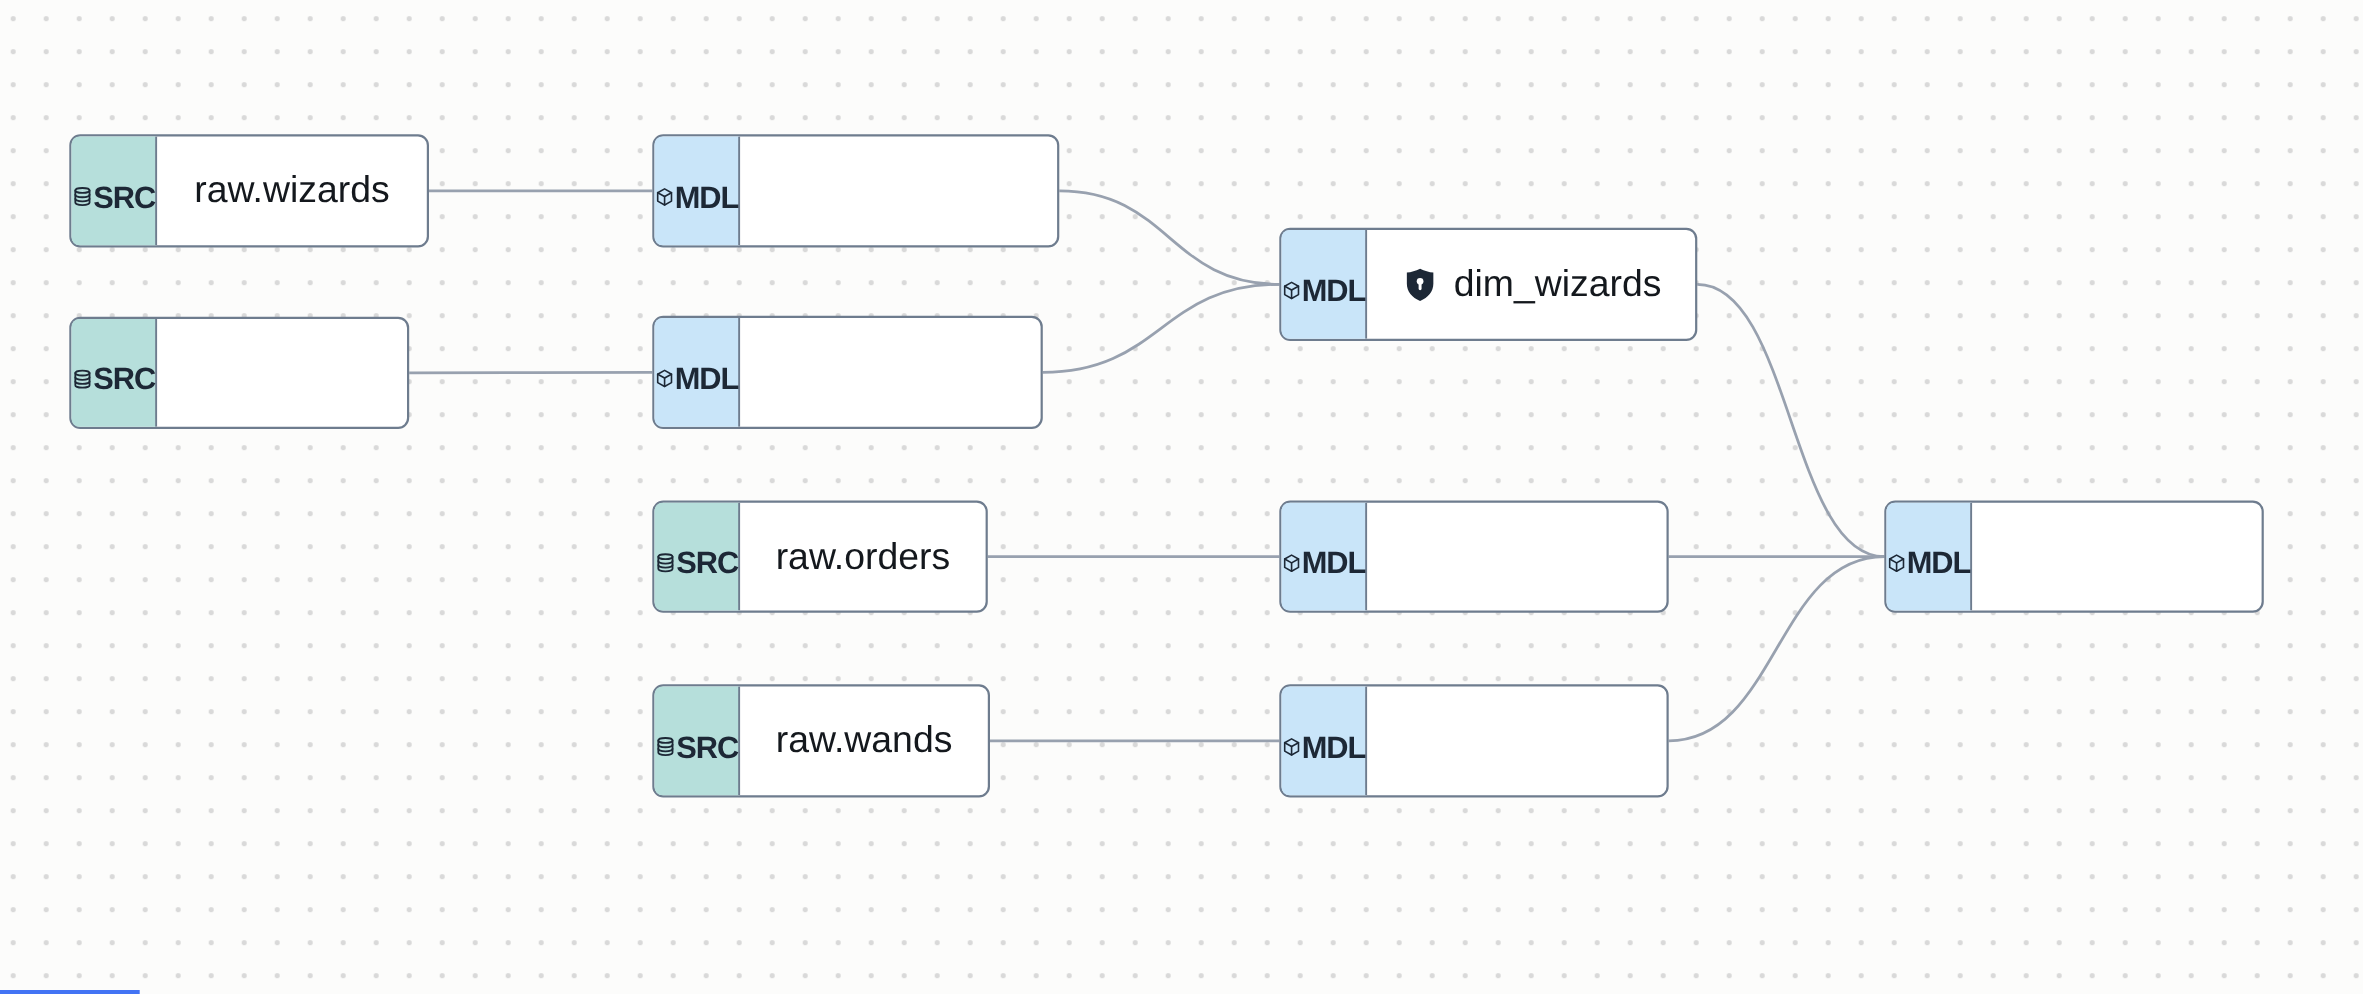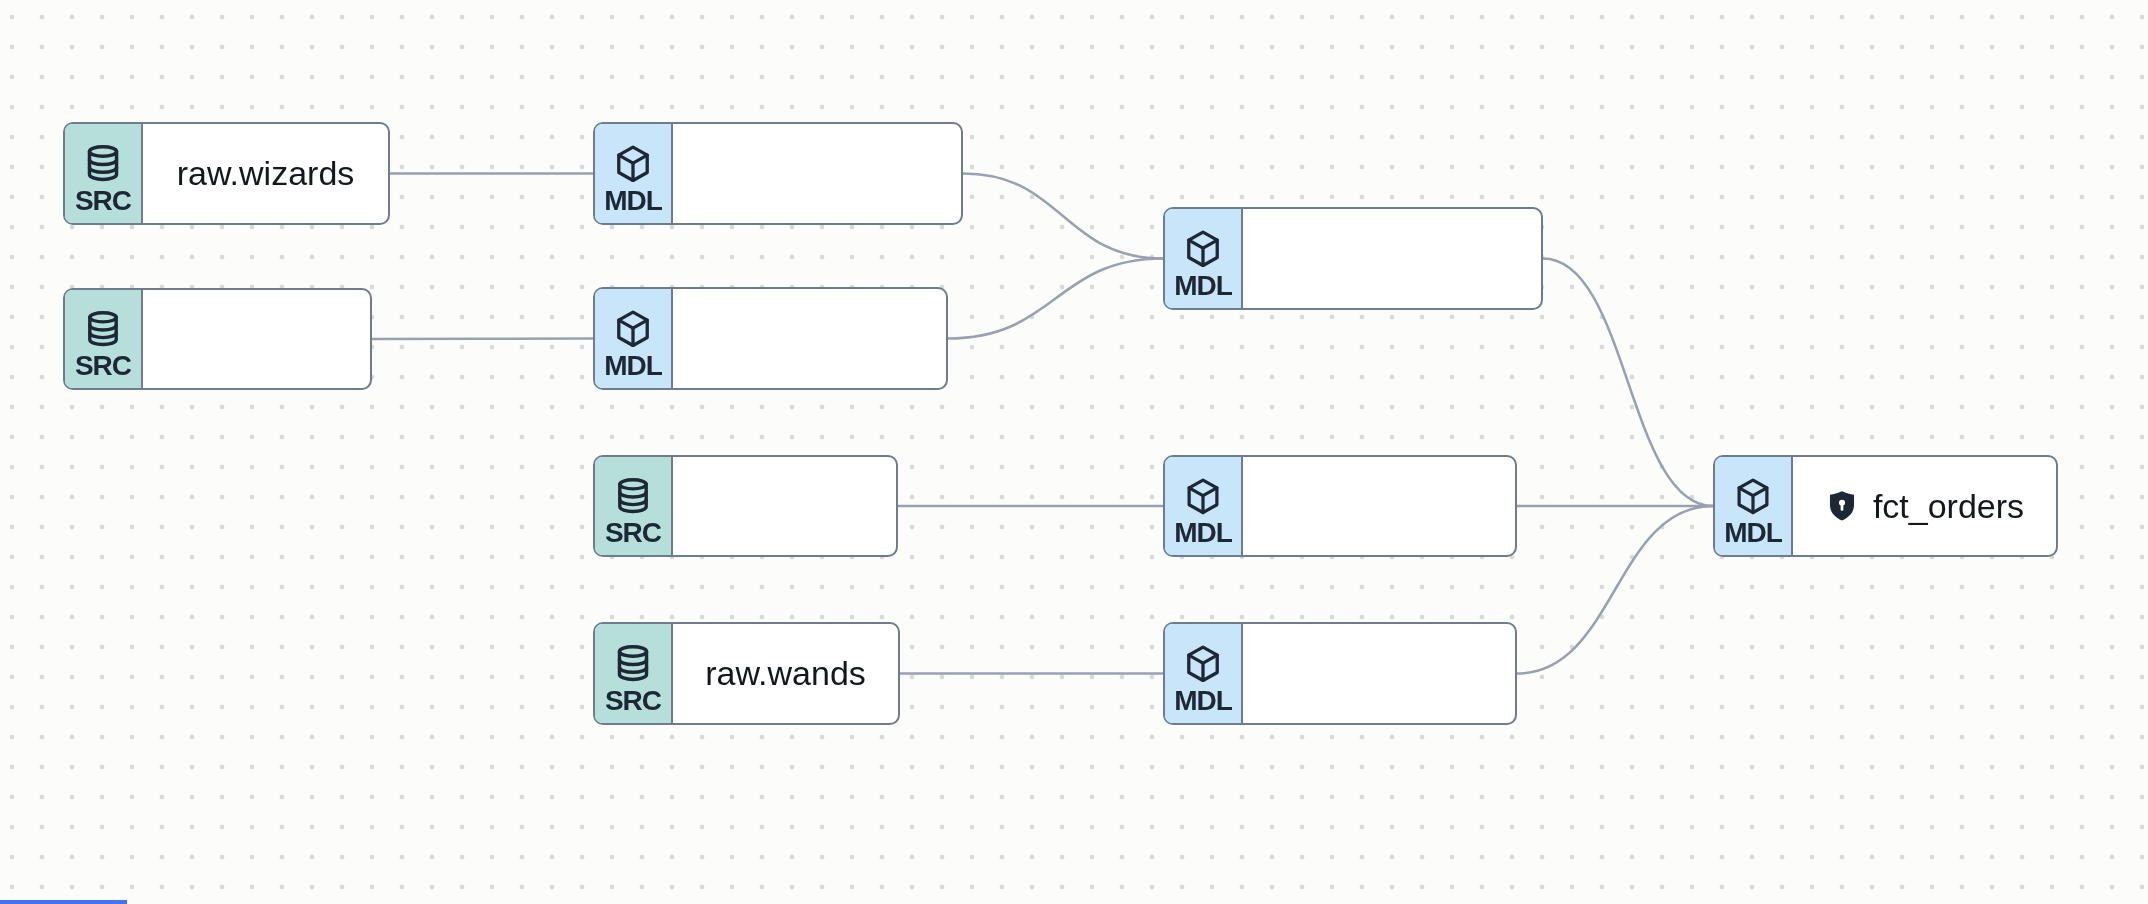--- a/index.html
+++ b/index.html
@@ -14,21 +14,21 @@
   .edge-layer{position:absolute;left:0;top:0;width:2148px;height:904px;pointer-events:none;}
   .edge-layer path{fill:none;stroke:#98a1af;stroke-width:2.5px;}
   .node{
     position:absolute;display:flex;box-sizing:border-box;
     background:#ffffff;border:2.5px solid #6e7c8e;border-radius:10px;
     cursor:pointer;
   }
   .badge-section{
     flex:0 0 78px;width:78px;box-sizing:border-box;
     border-right:2.5px solid #6e7c8e;border-radius:7px 0 0 7px;
-    display:flex;flex-direction:column;align-items:center;justify-content:center;
+    display:flex;flex-direction:row;align-items:center;justify-content:center;
     padding:19px 0 8px 0;color:#1d2836;text-align:right;
   }
   .badge-section svg{display:block;}
   .type-icon{width:48px;height:48px;color:#1d2836;}
   .db-icon{width:46px;height:46px;}
   .badge-label{
     font-size:28px;font-weight:700;letter-spacing:-1px;
     color:#1d2836;line-height:1.05;margin-top:1px;
   }
   .node-body{
@@ -108,31 +108,43 @@
       <div class="node" style="left: 1163px; top: 207px; width: 380px; height: 103px;">
     <div class="badge-section" style="background: rgb(201, 229, 249);">
 
       <svg class="type-icon" viewBox="0 0 24 24" fill="none" stroke="currentColor" stroke-width="1.9" stroke-linecap="round" stroke-linejoin="round">
         <path d="M12 2.4 L20.2 7 L20.2 17 L12 21.6 L3.8 17 L3.8 7 Z"></path>
         <path d="M3.8 7 L12 11.6 L20.2 7"></path>
         <path d="M12 11.6 V21.6"></path>
       </svg>
       <span class="badge-label">MDL</span>
     </div>
+    <div class="node-body">
+      <svg class="shield-icon" viewBox="0 0 24 24">
+        <path fill="#1d2836" d="M12 1.6 C14.9 3 17.7 3.8 20.5 4.1 V11.2 C20.5 16.2 17.2 20 12 22.3 C6.8 20 3.5 16.2 3.5 11.2 V4.1 C6.3 3.8 9.1 3 12 1.6 Z"></path>
+        <circle fill="#ffffff" cx="12" cy="9.7" r="2.15"></circle>
+        <rect fill="#ffffff" x="11.05" y="10.9" width="1.9" height="4.5" rx="0.95"></rect>
+      </svg>
+      <span>dim_wizards</span>
+    </div>
   </div>
       <div class="node" style="left: 593px; top: 455px; width: 305px; height: 102px;">
     <div class="badge-section" style="background: rgb(182, 223, 219);">
       <svg class="db-icon" viewBox="0 0 24 24" fill="none" stroke="currentColor" stroke-width="2" stroke-linecap="round" stroke-linejoin="round">
         <ellipse cx="12" cy="4.9" rx="7.8" ry="2.7"></ellipse>
         <path d="M4.2 4.9 v13.3 c0 1.55 3.49 2.8 7.8 2.8 c4.31 0 7.8 -1.25 7.8 -2.8 V4.9"></path>
         <path d="M4.2 9.6 c0 1.55 3.49 2.8 7.8 2.8 c4.31 0 7.8 -1.25 7.8 -2.8"></path>
         <path d="M4.2 14.1 c0 1.55 3.49 2.8 7.8 2.8 c4.31 0 7.8 -1.25 7.8 -2.8"></path>
       </svg>
 
       <span class="badge-label">SRC</span>
+    </div>
+    <div class="node-body">
+
+      <span>raw.orders</span>
     </div>
   </div>
       <div class="node" style="left: 1163px; top: 455px; width: 354px; height: 102px;">
     <div class="badge-section" style="background: rgb(201, 229, 249);">
 
       <svg class="type-icon" viewBox="0 0 24 24" fill="none" stroke="currentColor" stroke-width="1.9" stroke-linecap="round" stroke-linejoin="round">
         <path d="M12 2.4 L20.2 7 L20.2 17 L12 21.6 L3.8 17 L3.8 7 Z"></path>
         <path d="M3.8 7 L12 11.6 L20.2 7"></path>
         <path d="M12 11.6 V21.6"></path>
       </svg>
@@ -169,24 +181,16 @@
       <div class="node" style="left: 1713px; top: 455px; width: 345px; height: 102px;">
     <div class="badge-section" style="background: rgb(201, 229, 249);">
 
       <svg class="type-icon" viewBox="0 0 24 24" fill="none" stroke="currentColor" stroke-width="1.9" stroke-linecap="round" stroke-linejoin="round">
         <path d="M12 2.4 L20.2 7 L20.2 17 L12 21.6 L3.8 17 L3.8 7 Z"></path>
         <path d="M3.8 7 L12 11.6 L20.2 7"></path>
         <path d="M12 11.6 V21.6"></path>
       </svg>
       <span class="badge-label">MDL</span>
     </div>
-    <div class="node-body">
-      <svg class="shield-icon" viewBox="0 0 24 24">
-        <path fill="#1d2836" d="M12 1.6 C14.9 3 17.7 3.8 20.5 4.1 V11.2 C20.5 16.2 17.2 20 12 22.3 C6.8 20 3.5 16.2 3.5 11.2 V4.1 C6.3 3.8 9.1 3 12 1.6 Z"></path>
-        <circle fill="#ffffff" cx="12" cy="9.7" r="2.15"></circle>
-        <rect fill="#ffffff" x="11.05" y="10.9" width="1.9" height="4.5" rx="0.95"></rect>
-      </svg>
-      <span>fct_orders</span>
-    </div>
   </div>
     </div>
   <div class="accent-strip"></div>
 </div>
 
 </body></html>

